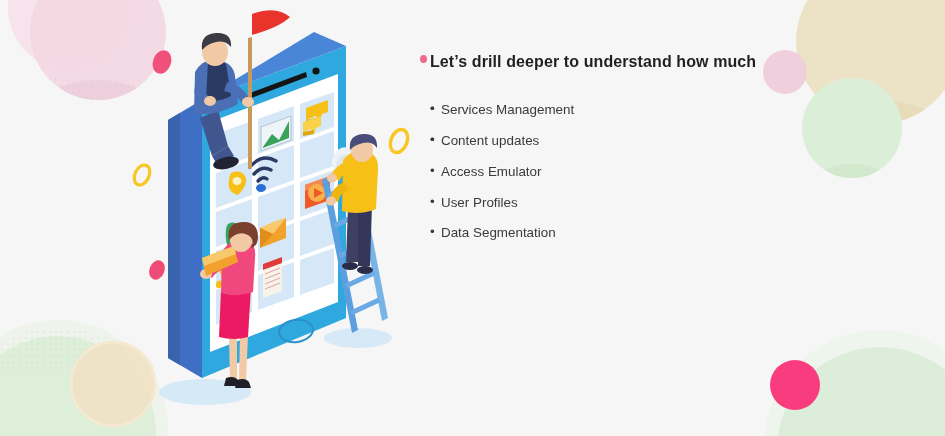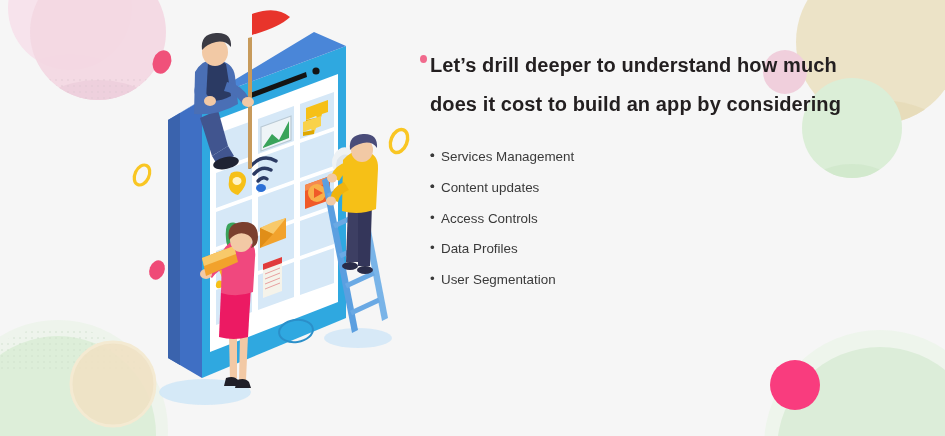--- a/index.html
+++ b/index.html
@@ -10,21 +10,21 @@
     overflow:hidden;
     position:relative;
   }
   .stage{position:absolute;inset:0;width:945px;height:436px;}
   .bg-layer{position:absolute;inset:0;z-index:0;}
   .art-layer{position:absolute;left:100px;top:0;width:340px;height:436px;z-index:1;}
   .copy{
     position:absolute;left:430px;top:46px;width:430px;z-index:2;
   }
   .headline{
-    font-size:20px;
+    font-size:16px;
     font-weight:bold;
     color:#231f20;
     line-height:1.95;
     letter-spacing:.1px;
     margin:0 0 26px 0;
     position:relative;
   }
   .headline .dot{
     position:absolute;left:-10px;top:9px;
     width:7px;height:8px;border-radius:50%;
@@ -312,46 +312,45 @@
 
       <ellipse cx="141" cy="240" rx="11" ry="12" fill="#f2c9a5"></ellipse>
       <path d="M129,240 q-3,-17 13,-18 q16,-1 16,15 q0,9 -7,11 q4,-9 -3,-13 q-10,-5 -19,5 z" fill="#7b3f2e"></path>
     </g>
   </svg>
 
   <div class="copy">
     <div class="headline">
       <span class="dot"></span>
       <div>Let’s drill deeper to understand how much</div>
-      <div>does it cost to build an app by considering</div>
     </div>
 
     <ul class="feature-list">
       <li>
         <span class="bullet">•</span>
       </li>
       <li>
         <span class="bullet">•</span>
         <span>Services Management</span>
       </li>
       <li>
         <span class="bullet">•</span>
       </li>
       <li>
         <span class="bullet">•</span>
         <span>Content updates</span>
       </li>
       <li>
         <span class="bullet">•</span>
-        <span>Access Controls</span>
-      </li>
-      <li>
-        <span class="bullet">•</span>
-        <span>Data Profiles</span>
-      </li>
-      <li>
-        <span class="bullet">•</span>
-        <span>User Segmentation</span>
+        <span>Access Emulator</span>
+      </li>
+      <li>
+        <span class="bullet">•</span>
+        <span>User Profiles</span>
+      </li>
+      <li>
+        <span class="bullet">•</span>
+        <span>Data Segmentation</span>
       </li>
     </ul>
   </div>
 
 </div>
 
 </body></html>

